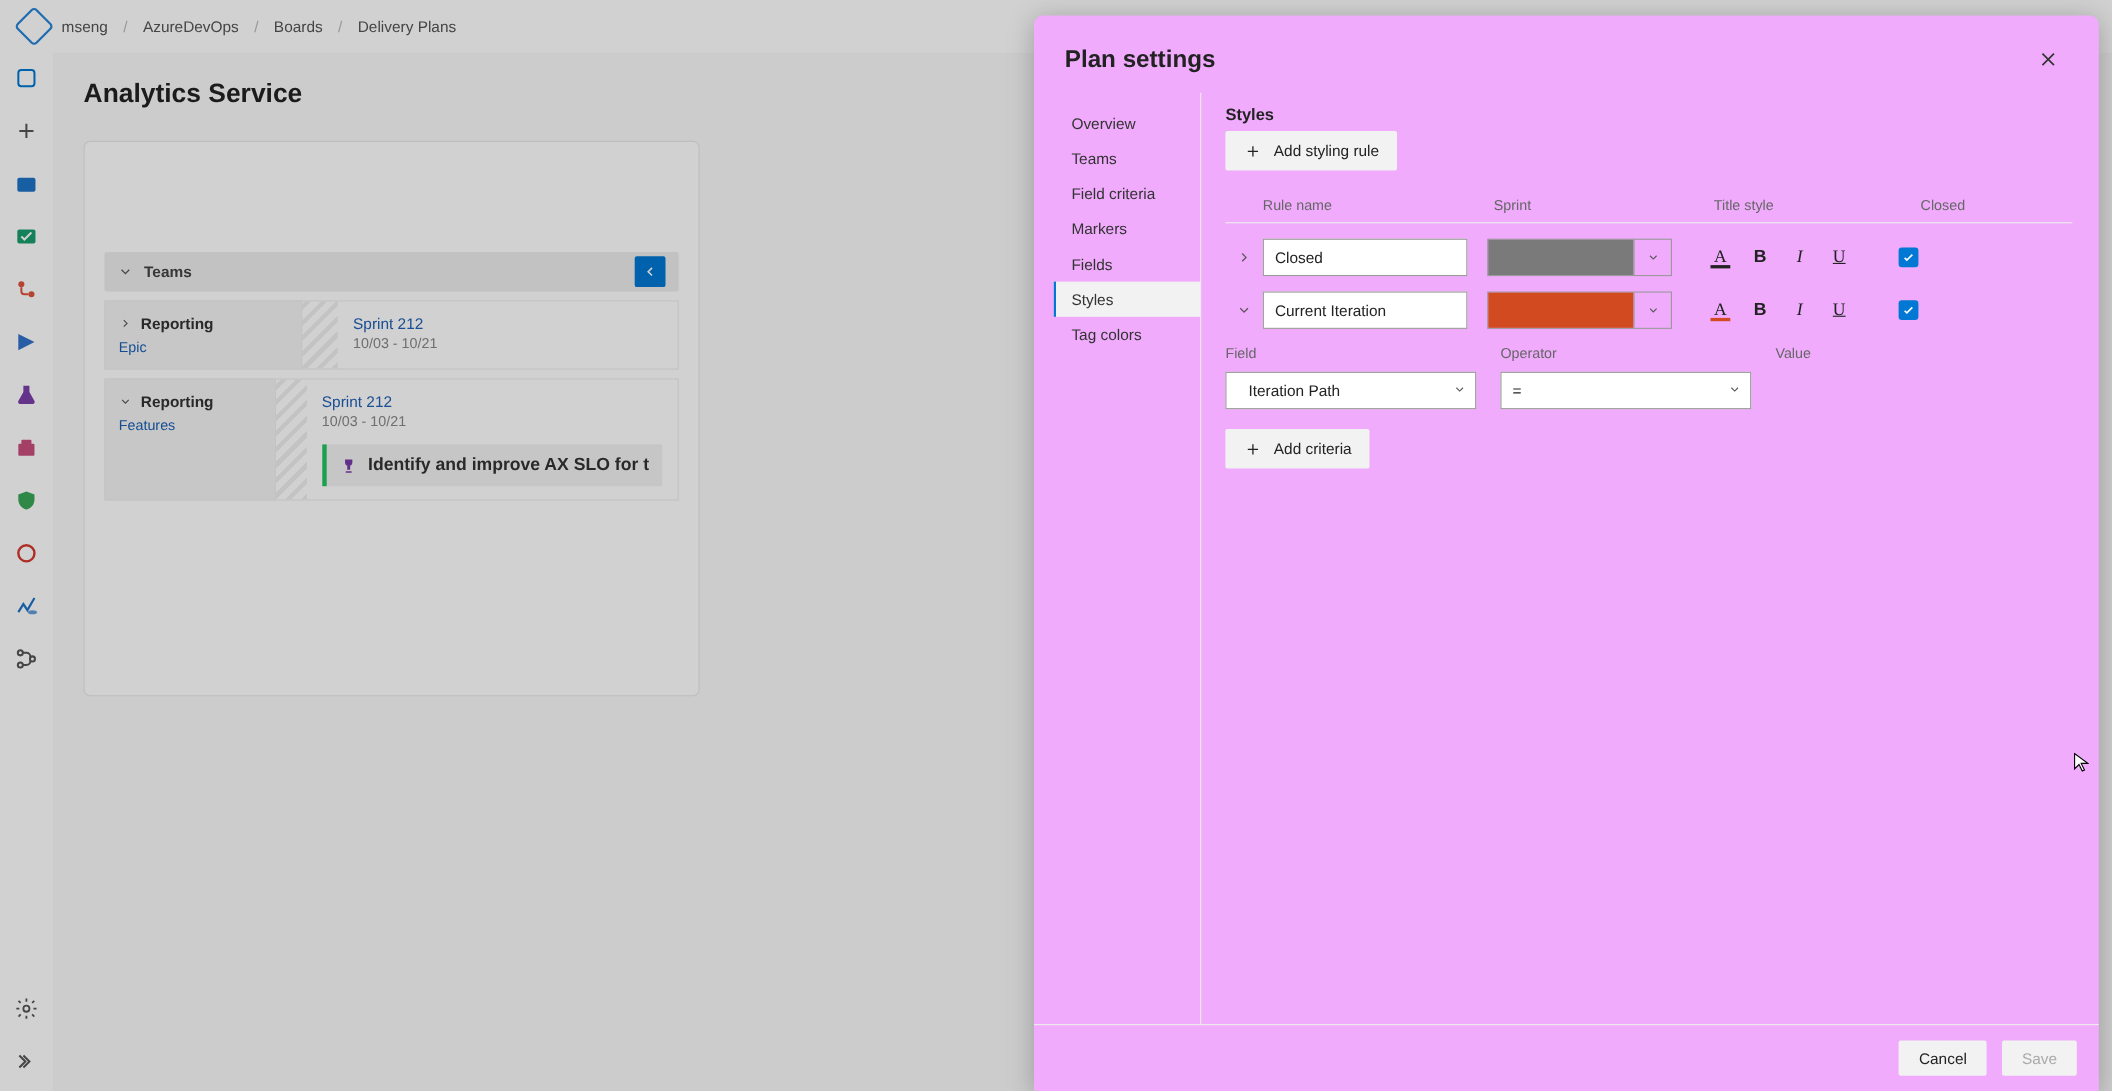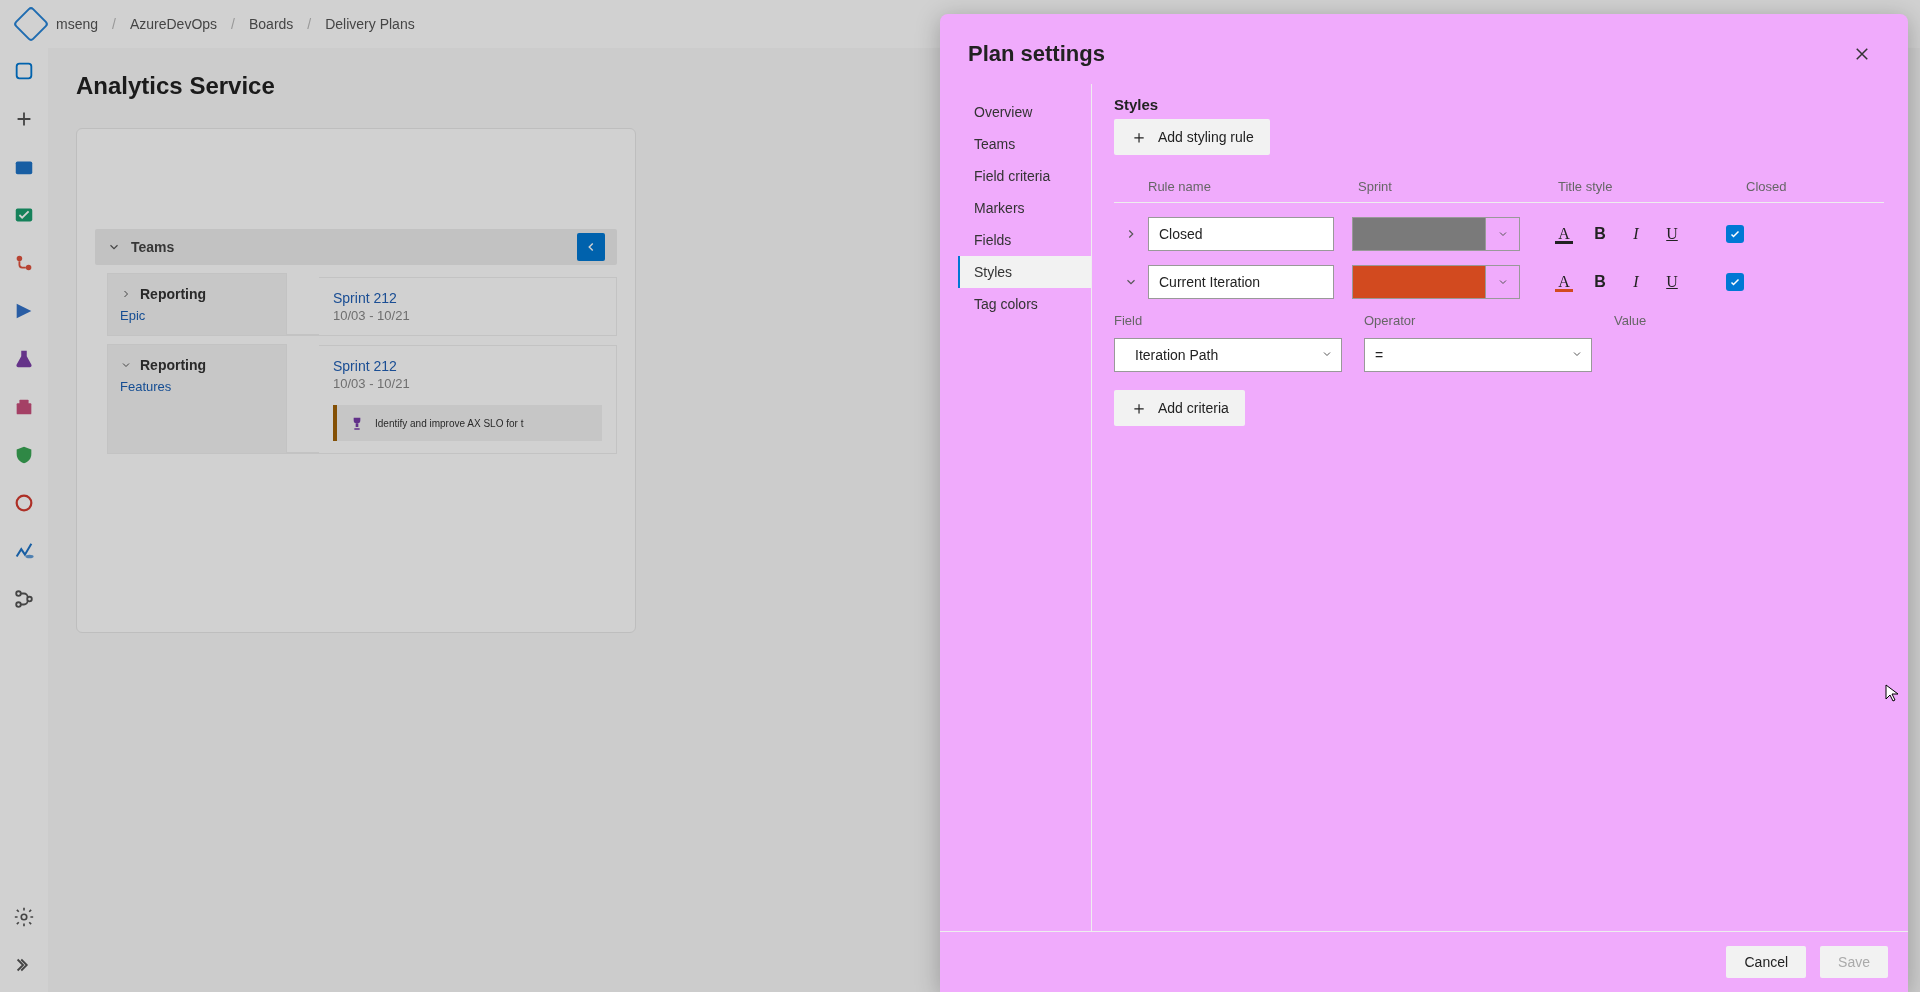--- a/index.html
+++ b/index.html
@@ -19,28 +19,28 @@
 .rail .spacer { flex: 1; }
 .rail .bottom-icons { display: flex; flex-direction: column; gap: 14px; padding-bottom: 10px; }
 
 
 .main { position: absolute; left: 48px; top: 48px; right: 0; bottom: 0; background: #f9f9f9; padding: 24px 28px; }
 .page-title { font-size: 24px; font-weight: 600; color: #222; margin-bottom: 28px; }
 .plan-area { background: #fff; border: 1px solid #e8e8e8; border-radius: 6px; padding: 0; width: 560px; height: 505px; }
 .teams-header { display:flex; align-items:center; background:#ededed; height: 36px; padding: 0 12px; gap: 10px; margin: 100px 18px 0 18px; border-radius:2px;}
 .teams-header .lbl { font-size: 14px; color:#444; font-weight:600;}
 .teams-header .back-btn { margin-left:auto; width:28px; height:28px; background:#0078d4; display:flex; align-items:center; justify-content:center; color:#fff; border-radius:2px;}
-.lane { display:flex; margin: 8px 18px 0 30px; align-items: flex-end; }
+.lane { display:flex; margin: 8px 18px 0 18px; }
 .lane-head { width: 180px; padding: 12px 12px; background:#f3f3f3; border:1px solid #eee; }
 .lane-head .t1 { font-size:14px; font-weight:600; color:#333; display:flex; align-items:center; gap:8px;}
 .lane-head .t2 { font-size:13px; color:#1a5fb4; margin-top:6px;}
 .lane-body { flex:1; border:1px solid #eee; border-left:none; padding: 12px 14px; position:relative;}
 .sprint-name { color:#2160b5; font-size:14px; font-weight:400;}
 .sprint-date { color:#888; font-size:13px; margin-top:2px;}
-.card-item { margin-top: 14px; background:#f2f2f2; border-left:4px solid #a16207; padding: 10px 12px; display:flex; align-items:center; gap:10px; font-size:10px; color:#333; white-space:nowrap; overflow:hidden;}
+.card-item { margin-top: 14px; background:#f2f2f2; border-left:4px solid #22c55e; padding: 10px 12px; display:flex; align-items:center; gap:10px; font-size:16px; color:#333; white-space:nowrap; overflow:hidden;font-weight:bold;}
 
 .hatched { background: repeating-linear-gradient(-45deg, #eee, #eee 4px, #fff 4px, #fff 10px); width:32px; border:1px solid #eee; border-left:none; border-right:none;}
 
 
 .overlay { position:absolute; inset:0; background: rgba(0,0,0,0.18); }
 
 
 .panel { position:absolute; top: 14px; right: 12px; bottom: 0; width: 968px; background:#f0abfc; border-radius: 8px 8px 0 0; box-shadow: 0 4px 24px rgba(0,0,0,0.25); display:flex; flex-direction:column; }
 .panel-header { padding: 22px 28px 12px 28px; display:flex; align-items:center; }
 .panel-title { font-size: 22px; font-weight:600; color:#222;}

